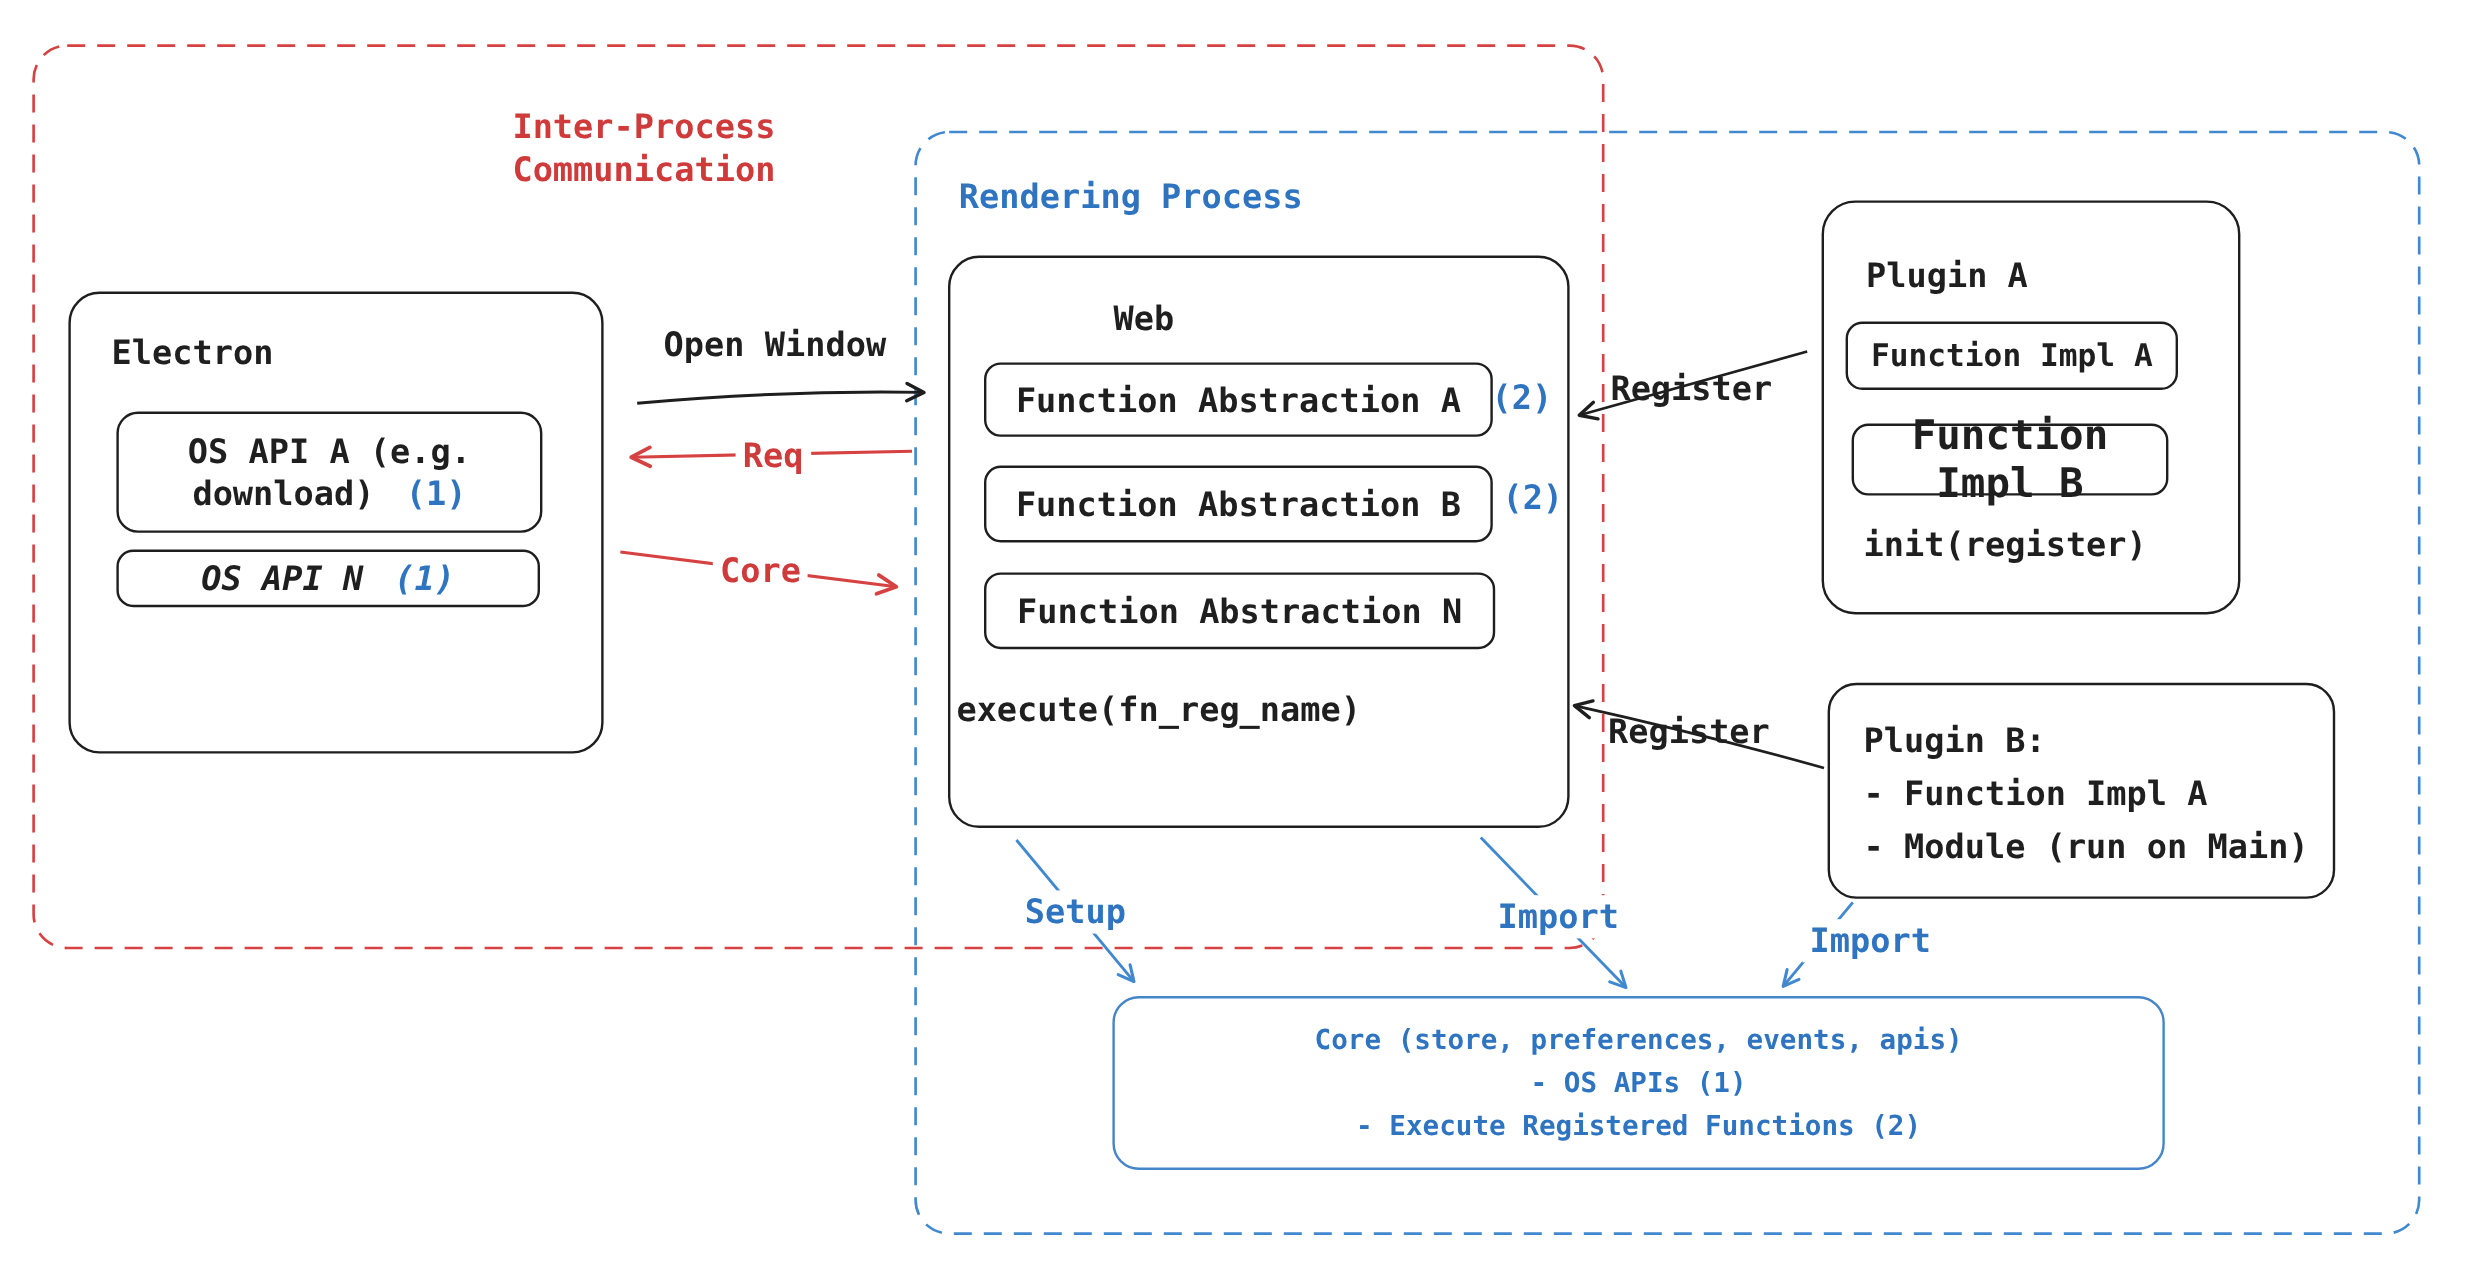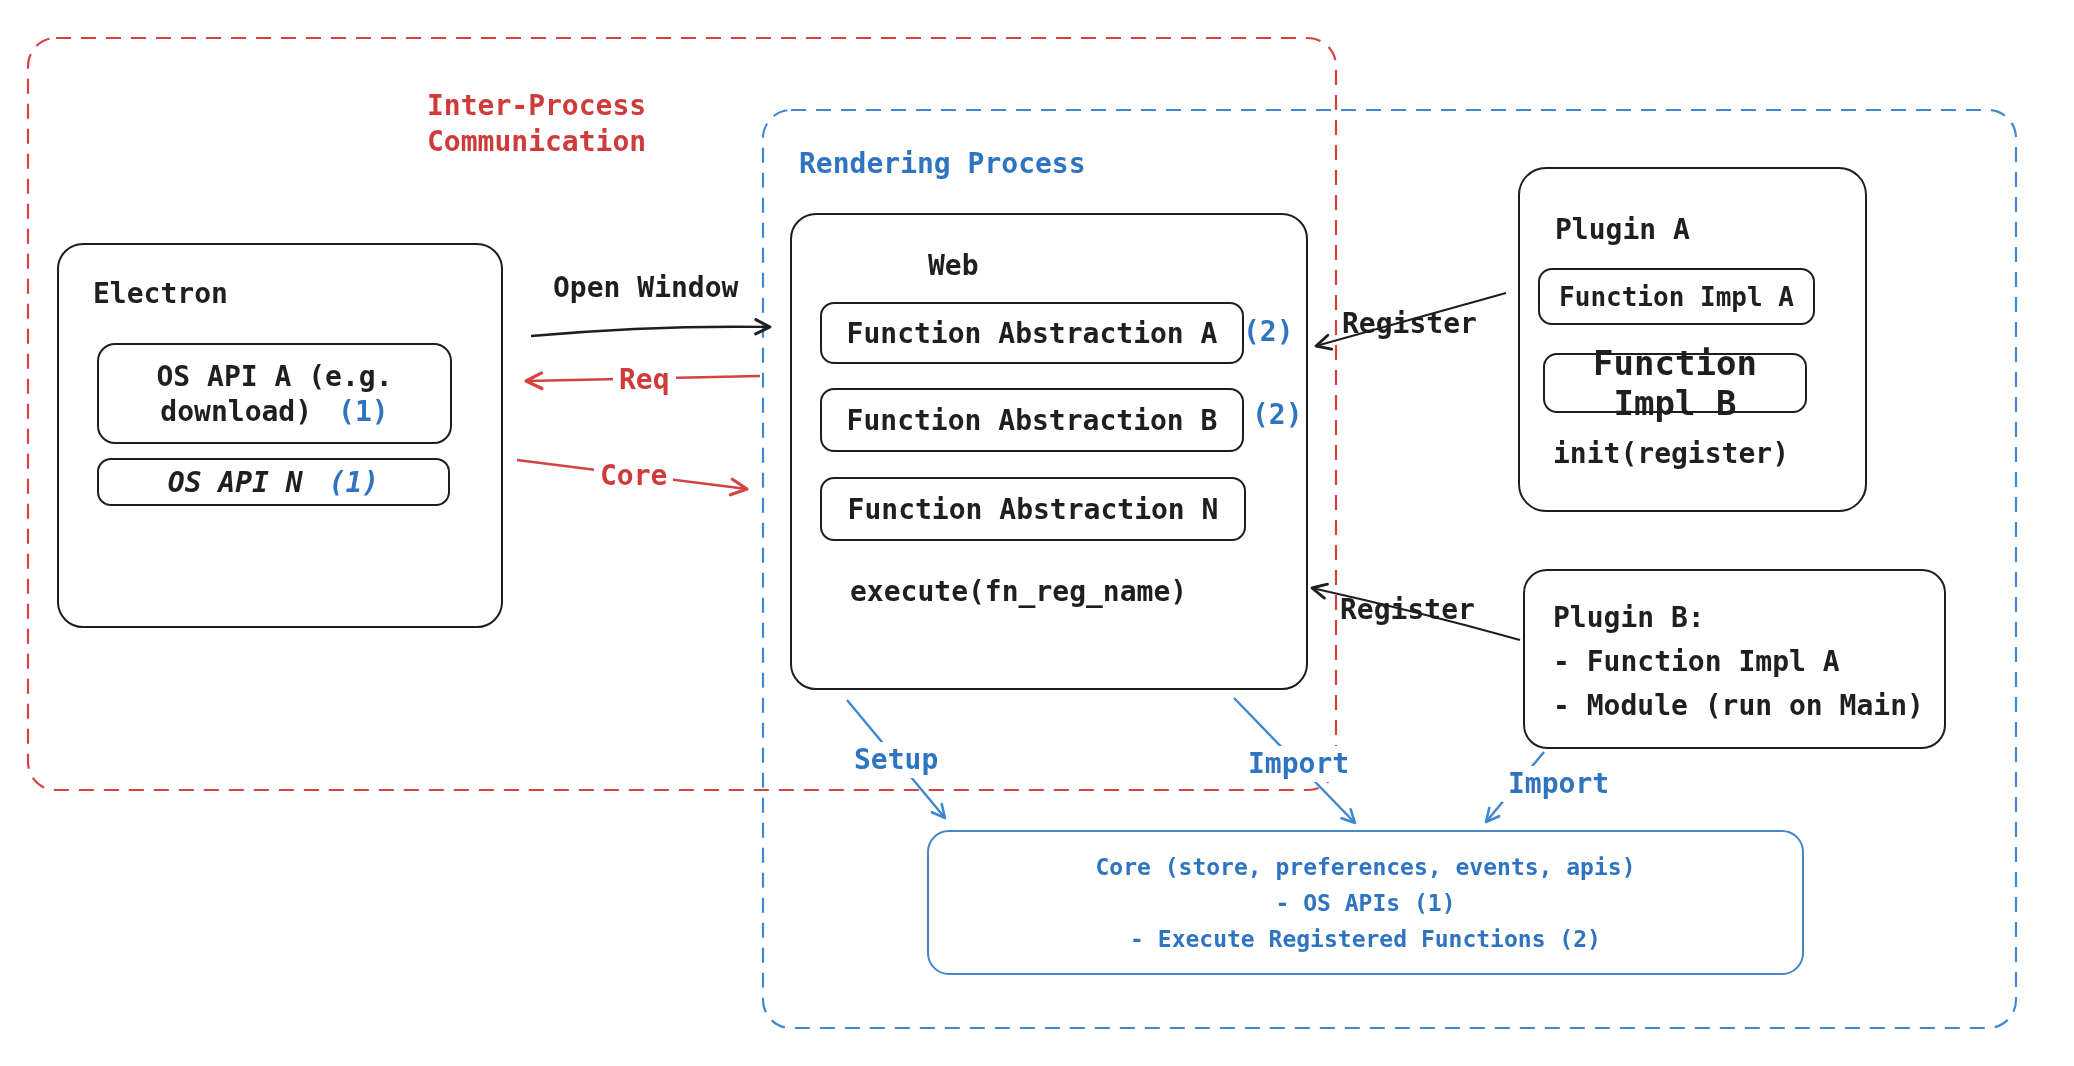--- a/index.html
+++ b/index.html
@@ -28,21 +28,21 @@
   .badge-gap{margin-left:26px;}
 
   
   .web-box{left:790px;top:213px;width:518px;height:477px;border-radius:26px;}
   .web-title{left:928px;top:248px;}
   .fa-a-box{left:820px;top:302px;width:424px;height:62px;border-radius:14px;font-size:28px;}
   .fa-b-box{left:820px;top:388px;width:424px;height:64px;border-radius:14px;font-size:28px;}
   .fa-n-box{left:820px;top:477px;width:426px;height:64px;border-radius:14px;font-size:28px;}
   .fa-badge-a{left:1243px;top:314px;}
   .fa-badge-b{left:1252px;top:397px;}
-  .execute-label{left:850px;top:574px;}
+  .execute-label{left:797px;top:574px;}
 
   
   .plugin-a-box{left:1518px;top:167px;width:349px;height:345px;border-radius:28px;}
   .plugin-a-title{left:1555px;top:212px;}
   .fi-a-box{left:1538px;top:268px;width:277px;height:57px;border-radius:14px;font-size:26px;}
   .fi-b-box{left:1543px;top:353px;width:264px;height:60px;border-radius:14px;font-size:34px;}
   .init-label{left:1553px;top:436px;}
 
   
   .plugin-b-box{left:1523px;top:569px;width:423px;height:180px;border-radius:24px;padding:25px 0 0 28px;line-height:44px;font-size:28px;}

